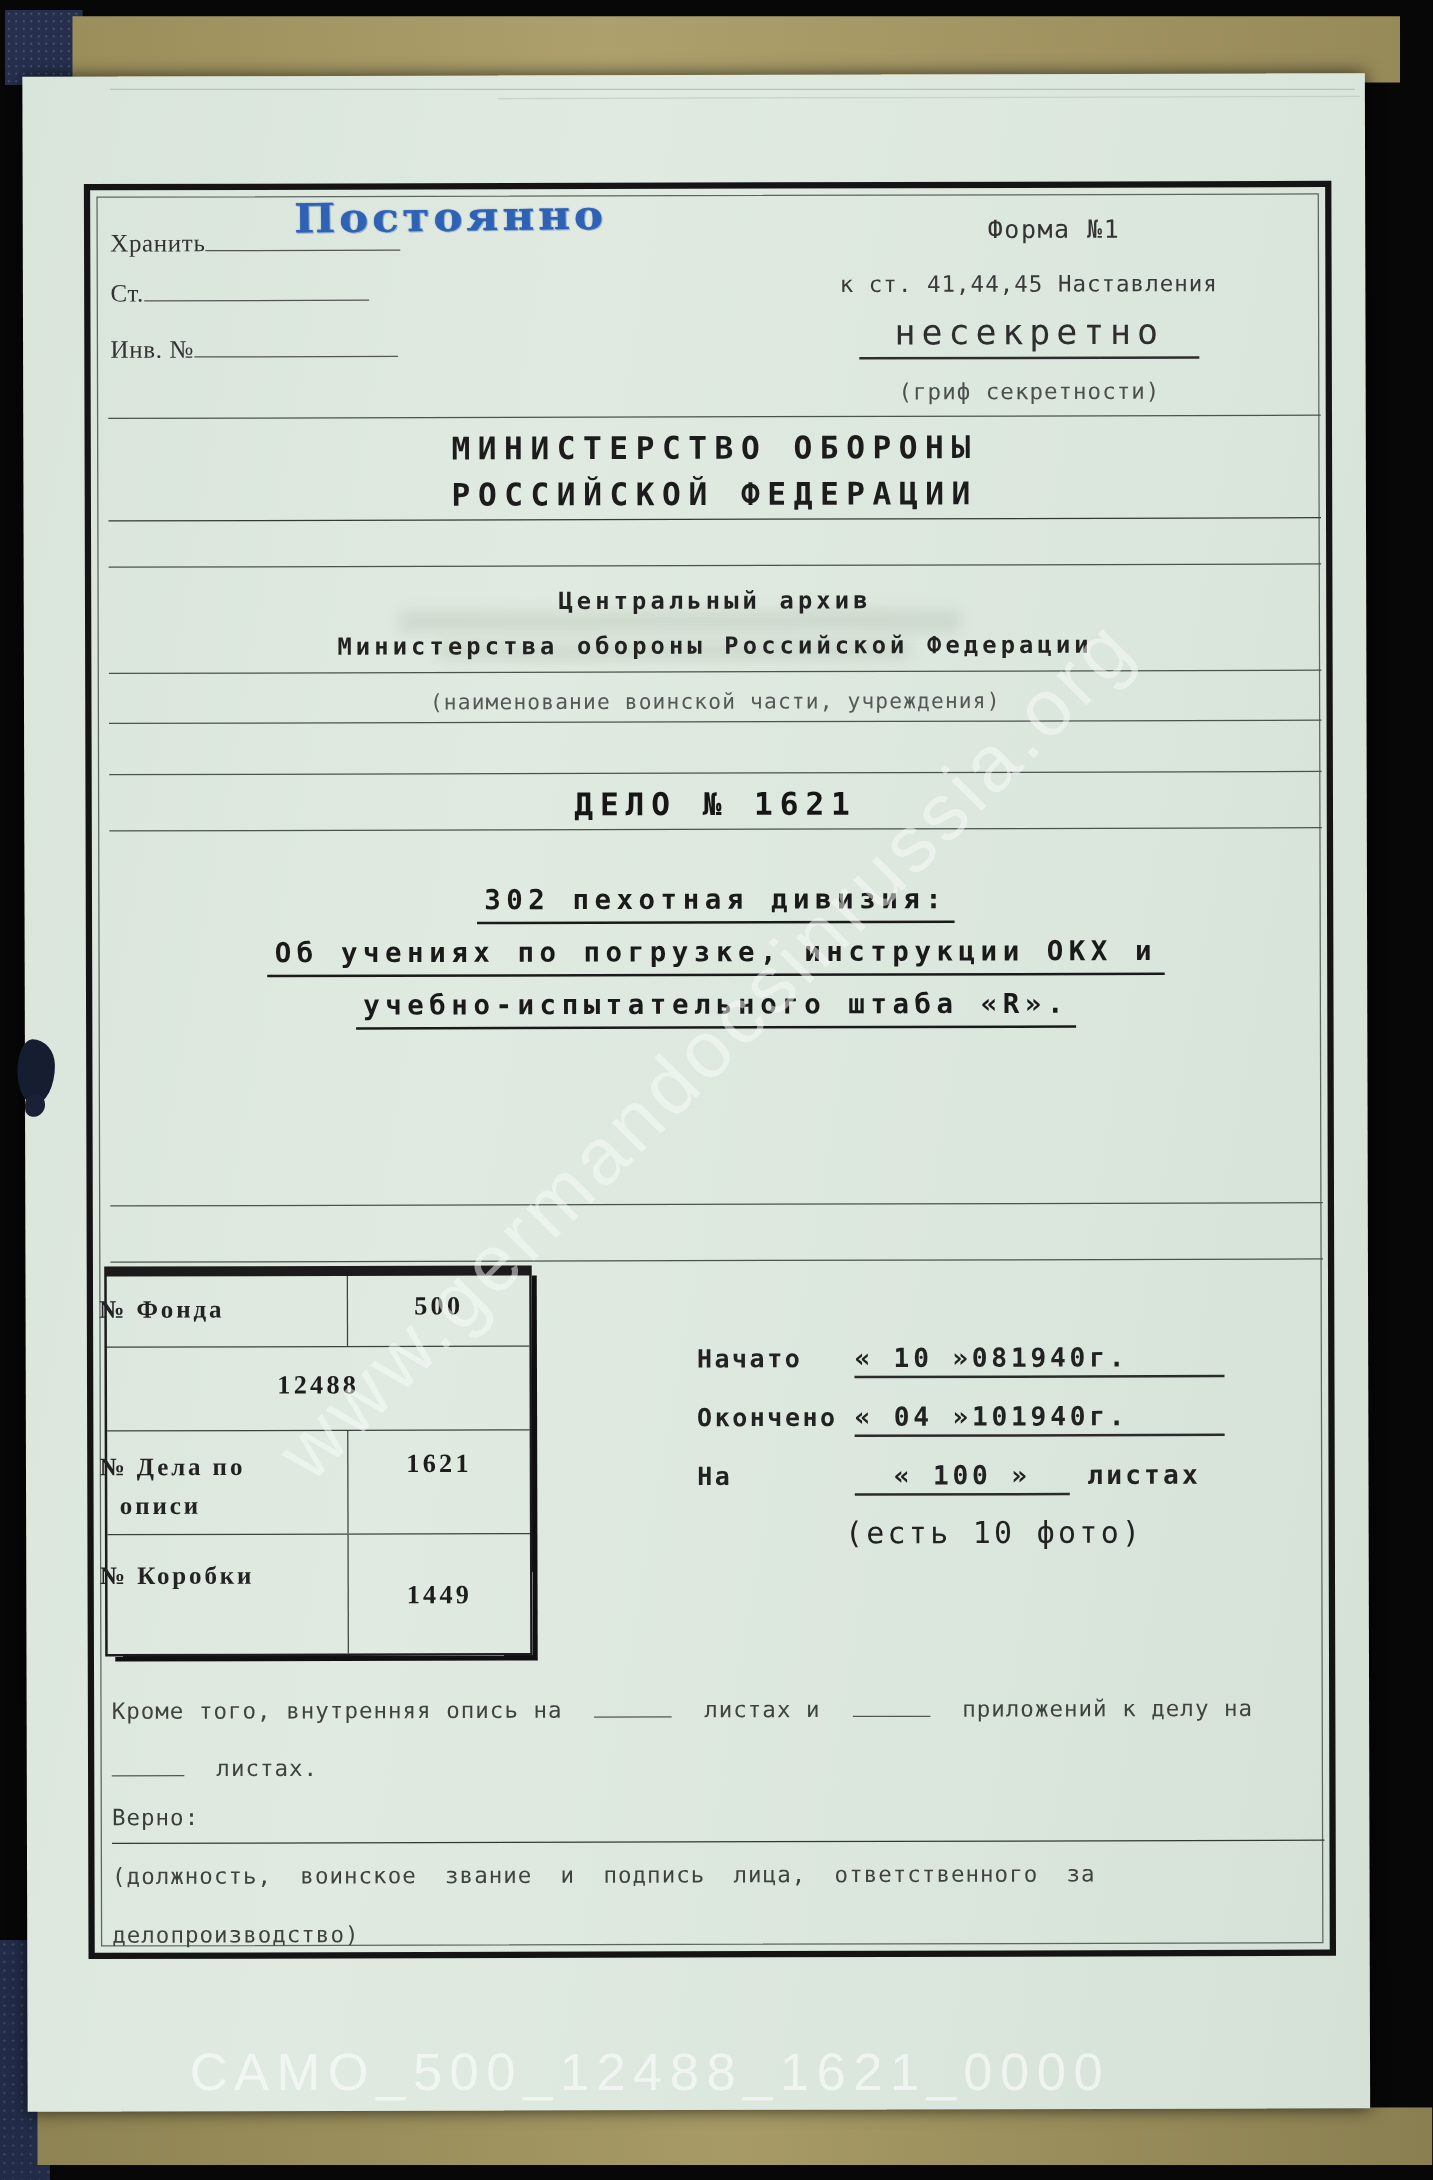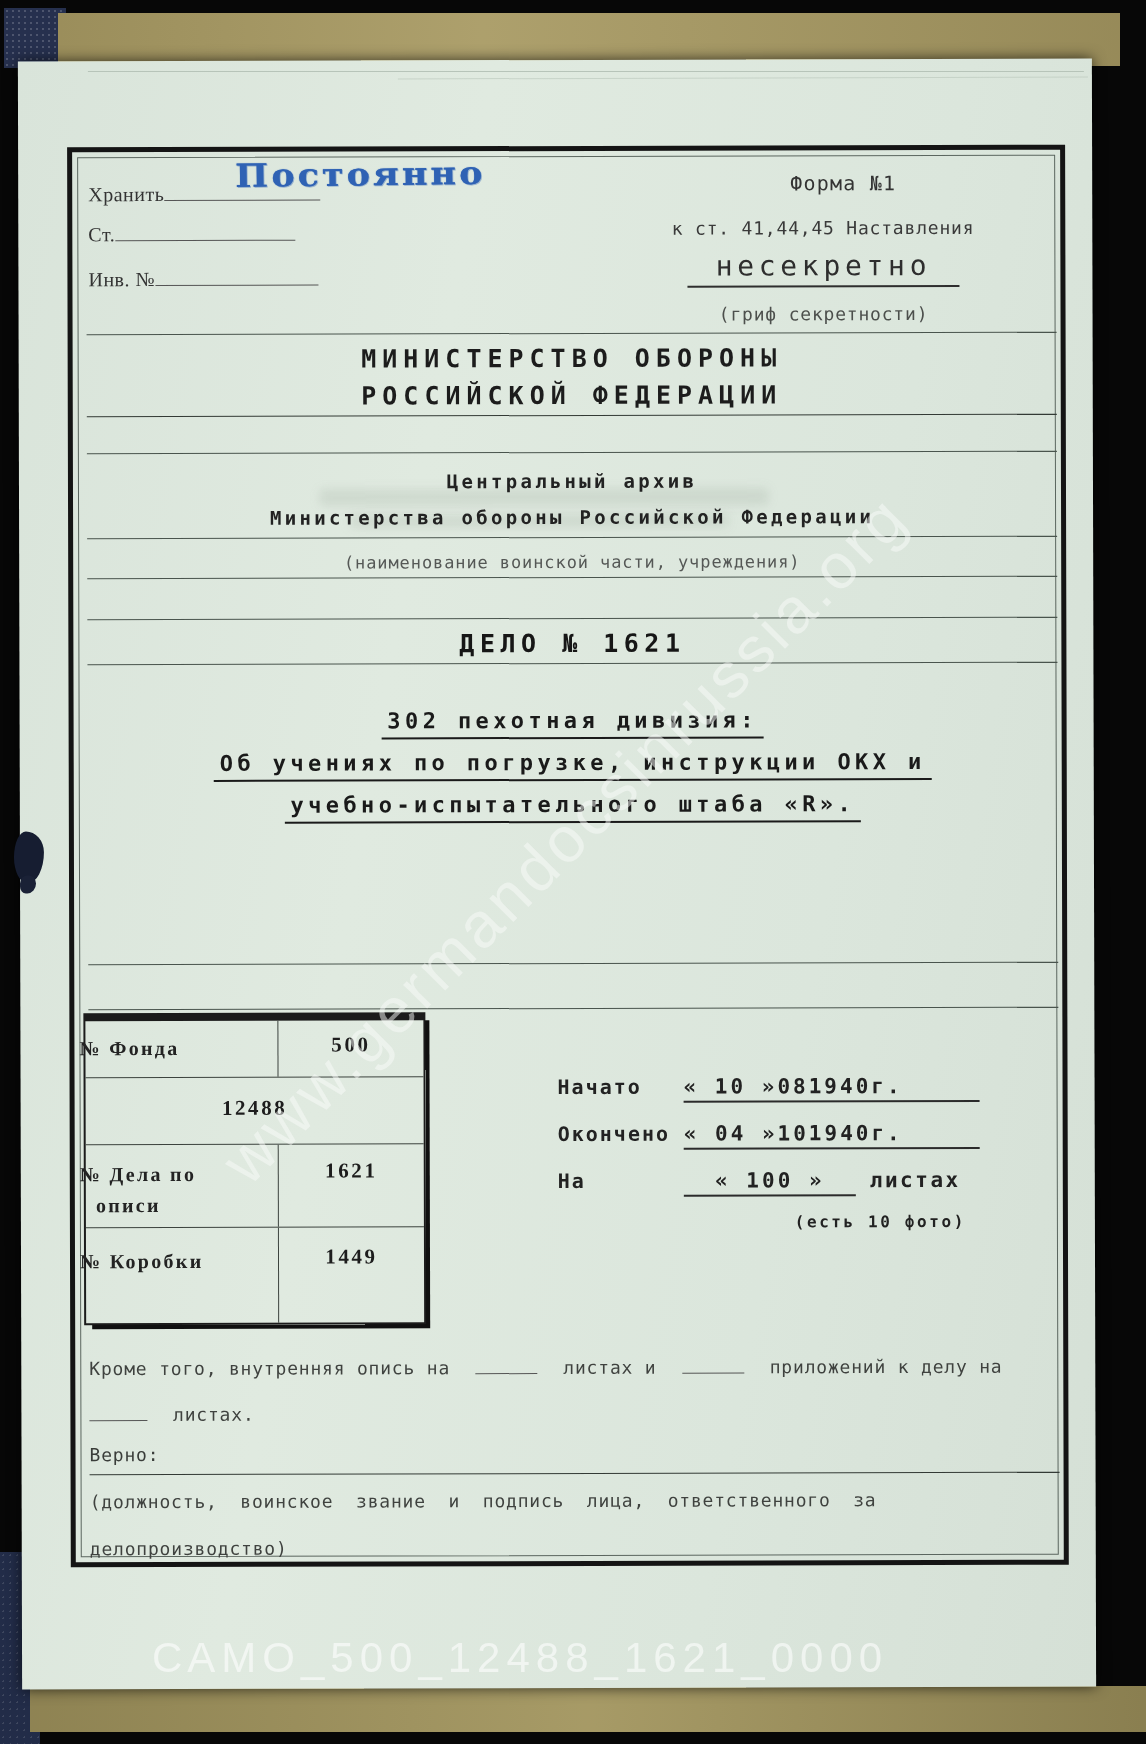--- a/index.html
+++ b/index.html
@@ -143,21 +143,21 @@
       </div>
       <div class="reg-row" style="height:66px">
         <div class="reg-value" style="padding-top:18px">12488</div>
       </div>
       <div class="reg-row" style="height:82px">
         <div class="reg-label" style="padding-top:14px"><i>№ Дела по описи</i></div>
         <div class="reg-value" style="padding-top:14px">1621</div>
       </div>
       <div class="reg-row">
         <div class="reg-label" style="padding-top:18px"><i>№ Коробки</i></div>
-        <div class="reg-value" style="padding-top:17px">1449</div>
+        <div class="reg-value" style="padding-top:36px">1449</div>
       </div>
     </div>
 
     <div class="date-row" style="top:1015px">
       <span class="date-label">Начато</span>
       <span class="date-vals">
         <span>« 10 »</span>
         <span>08</span>
         <span>1940г.</span>
       </span>
@@ -170,21 +170,21 @@
         <span>1940г.</span>
       </span>
     </div>
     <div class="date-row" style="top:1109px">
       <span class="date-label">На</span>
       <span class="sheet-vals">
         <span>« 100 »</span>
       </span>
       <span class="after-vals">листах</span>
     </div>
-    <div class="t" style="left:655px;top:1153px;width:290px;text-align:right;font-size:16px;font-weight:700;letter-spacing:2.6px;color:#222">(есть 10 фото)</div>
+    <div class="t" style="left:655px;top:1153px;width:290px;text-align:left;font-size:24px;font-weight:400;letter-spacing:2.6px;color:#222">(есть 10 фото)</div>
 
     <div class="t foot" style="left:68px;top:1294px">
       <span>Кроме того, внутренняя опись на</span>
       <span class="bl" style="width:62px;margin:0 14px"></span>
       <span>листах и</span>
       <span class="bl" style="width:62px;margin:0 14px"></span>
       <span>приложений к делу на</span>
     </div>
     <div class="t foot" style="left:68px;top:1340px">
       <span class="bl" style="width:58px;margin-right:14px"></span>

